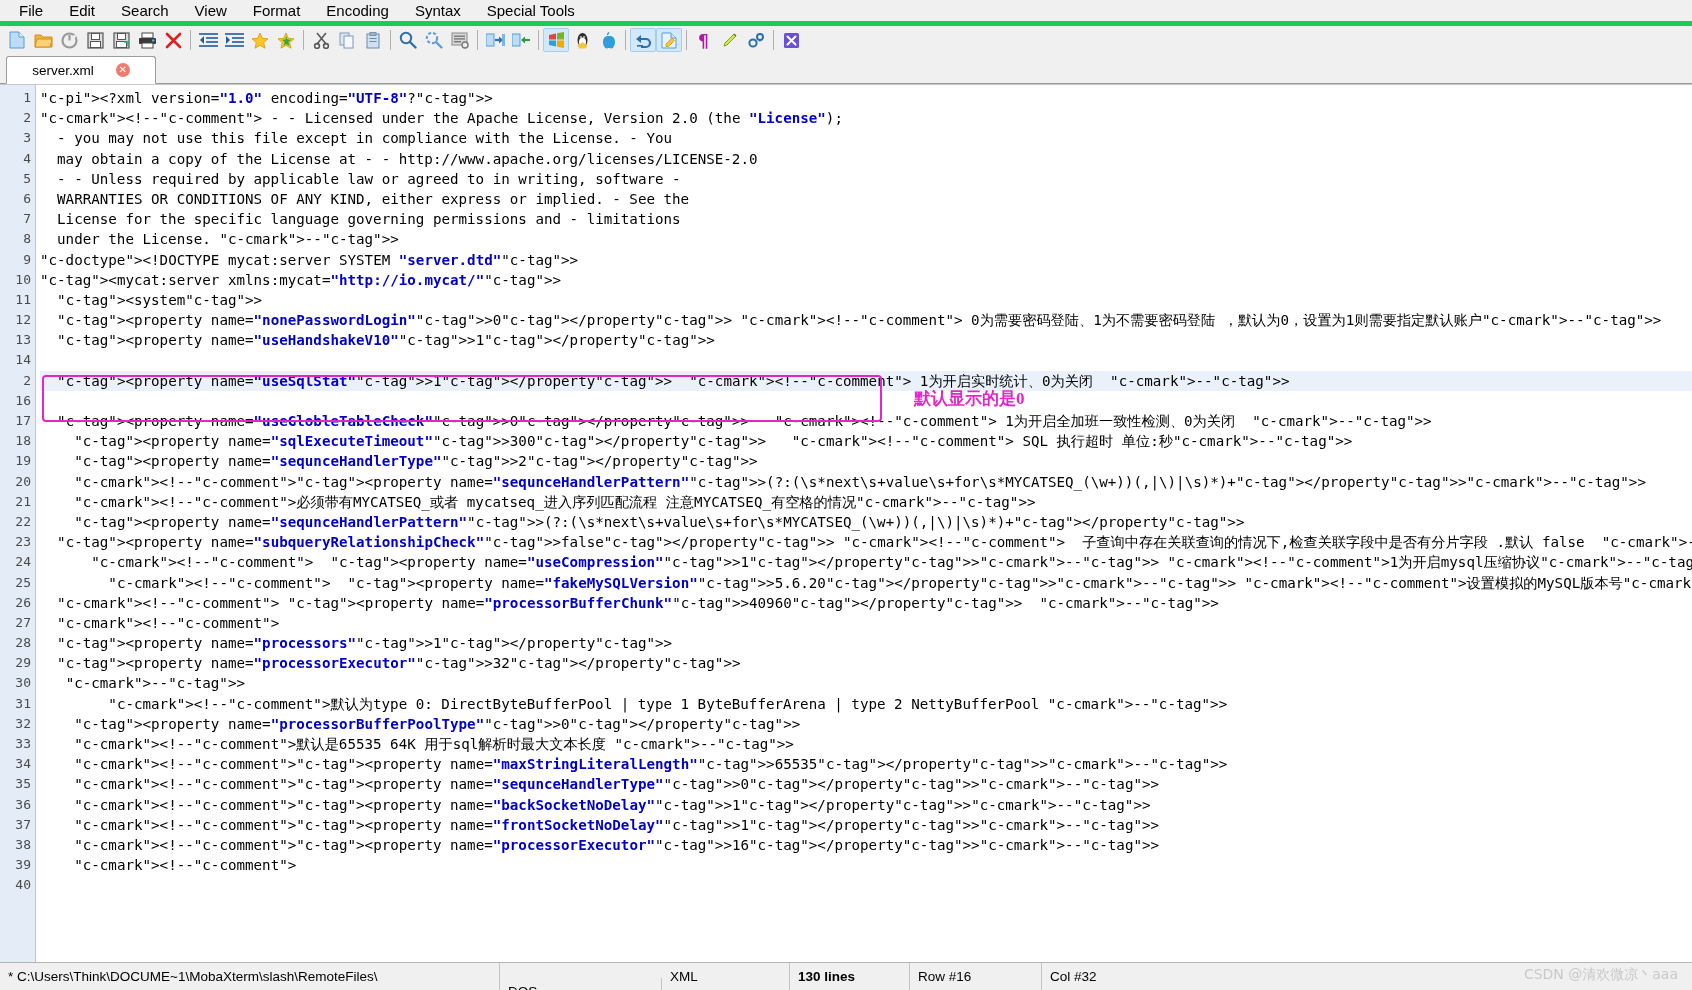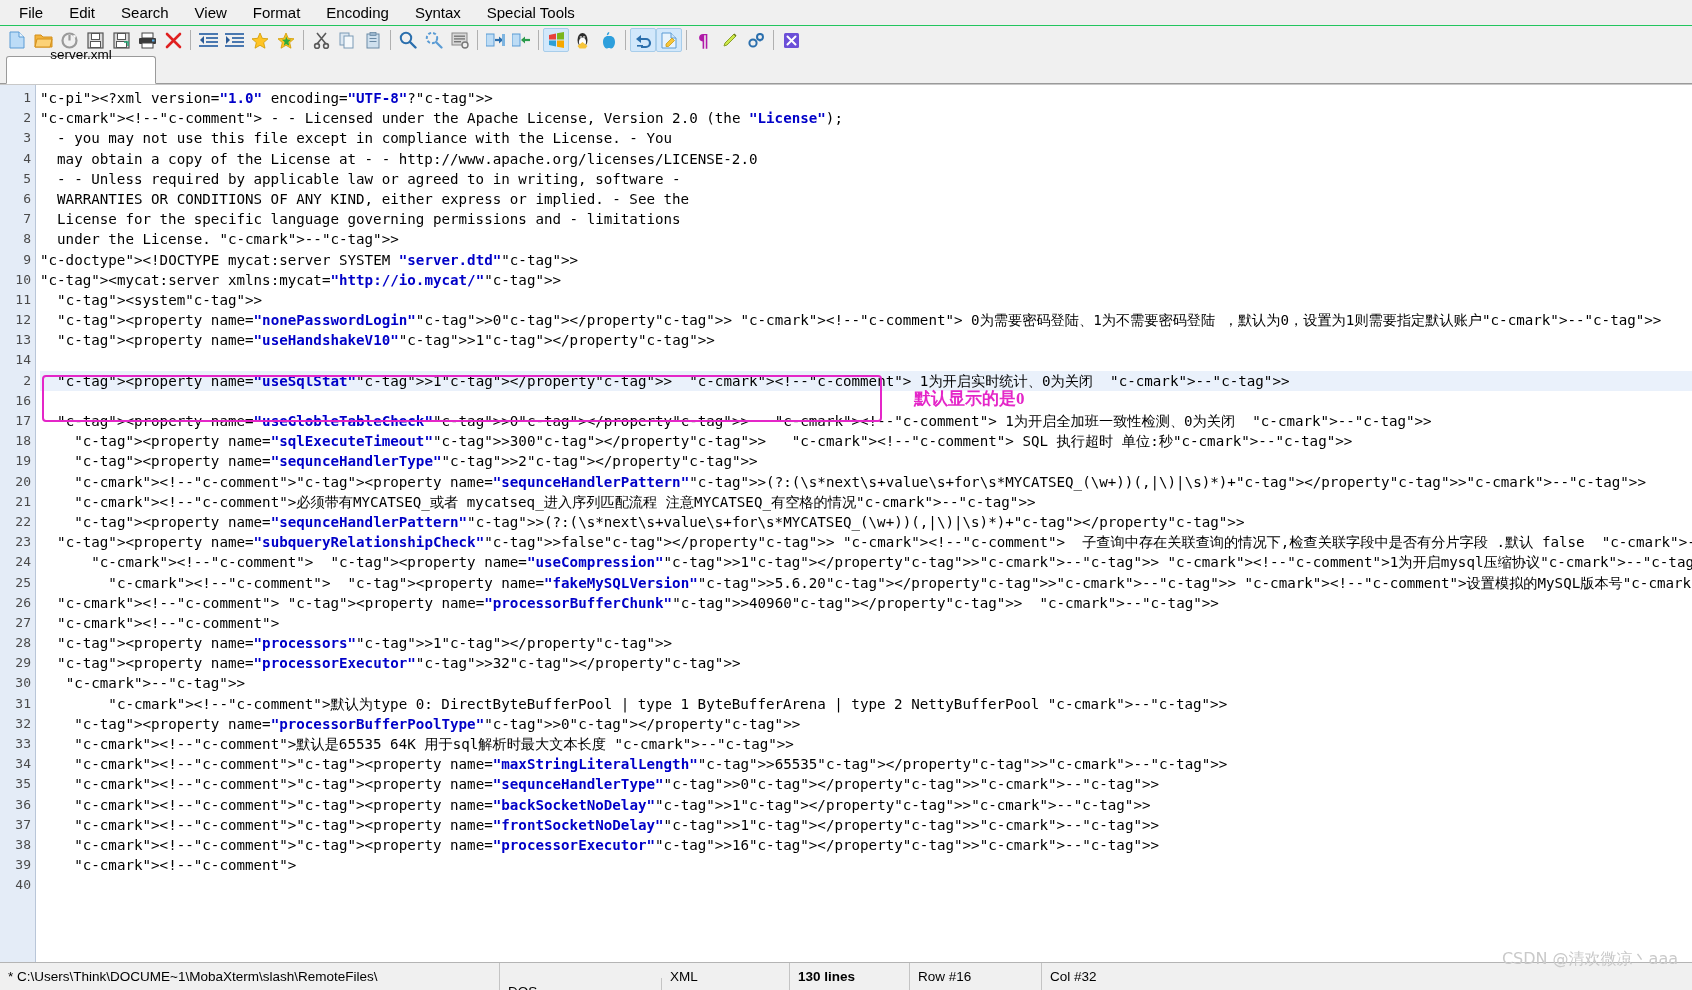--- a/index.html
+++ b/index.html
@@ -19,21 +19,21 @@
   }
 
   
   .menubar {
     height: 26px;
     background: #f0f0f0;
     display: flex;
     align-items: center;
     padding-left: 6px;
     flex: 0 0 26px;
-    border-bottom: 1px solid #22c55e;
+    border-bottom: 5px solid #22c55e;
   }
   .menu-item {
     font-size: 15px;
     color: #000;
     padding: 2px 13px;
     cursor: default;
     white-space: nowrap;
   }
 
   
@@ -77,21 +77,20 @@
     border-bottom: 1px solid #ffffff;
     border-radius: 3px 3px 0 0;
     display: flex;
     align-items: center;
     justify-content: center;
     gap: 22px;
     padding: 0 14px;
     position: relative;
     top: 1px;
     cursor: default;
-    flex-direction: column;
   }
   .tab-label { font-size: 13.5px; color: #000; }
   .tab-close {
     width: 14px; height: 14px; border-radius: 50%;
     background: #ef7b6e;
     display: flex; align-items: center; justify-content: center;
     color: #fff; font-size: 10px; line-height: 1;
     font-family: "DejaVu Sans", sans-serif;
     cursor: pointer;
   }
@@ -177,22 +176,22 @@
   .sb-enc  { width: 162px; margin-top: 29px; }
   .sb-lang { width: 128px; }
   .sb-lines{ width: 120px; font-weight: bold; }
   .sb-row  { width: 132px; }
   .sb-col  { width: 160px; border-right: none; }
   .sb-fill { flex: 1 1 auto; }
 
   .watermark {
     position: absolute;
     right: 14px;
-    bottom: 20px;
-    font-size: 16px;
+    bottom: 6px;
+    font-size: 14px;
     color: #c9c9c9;
     font-family: "DejaVu Sans", sans-serif;
     white-space: nowrap;
     pointer-events: none;
   }
 
   
   .vscroll {
     position: absolute;
     right: 0; top: 0; bottom: 0;

